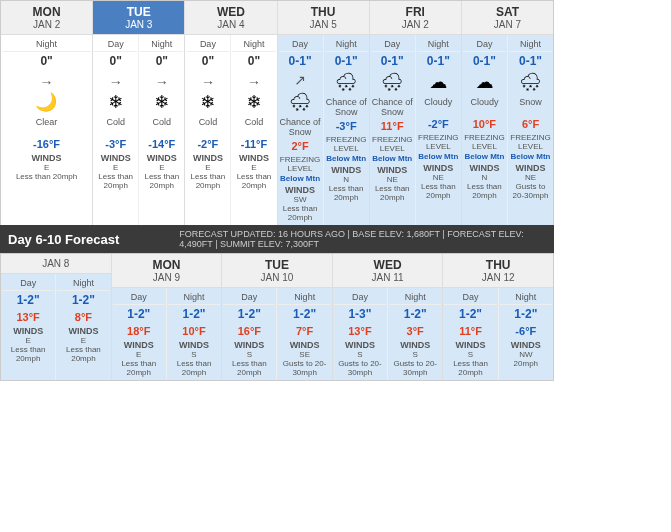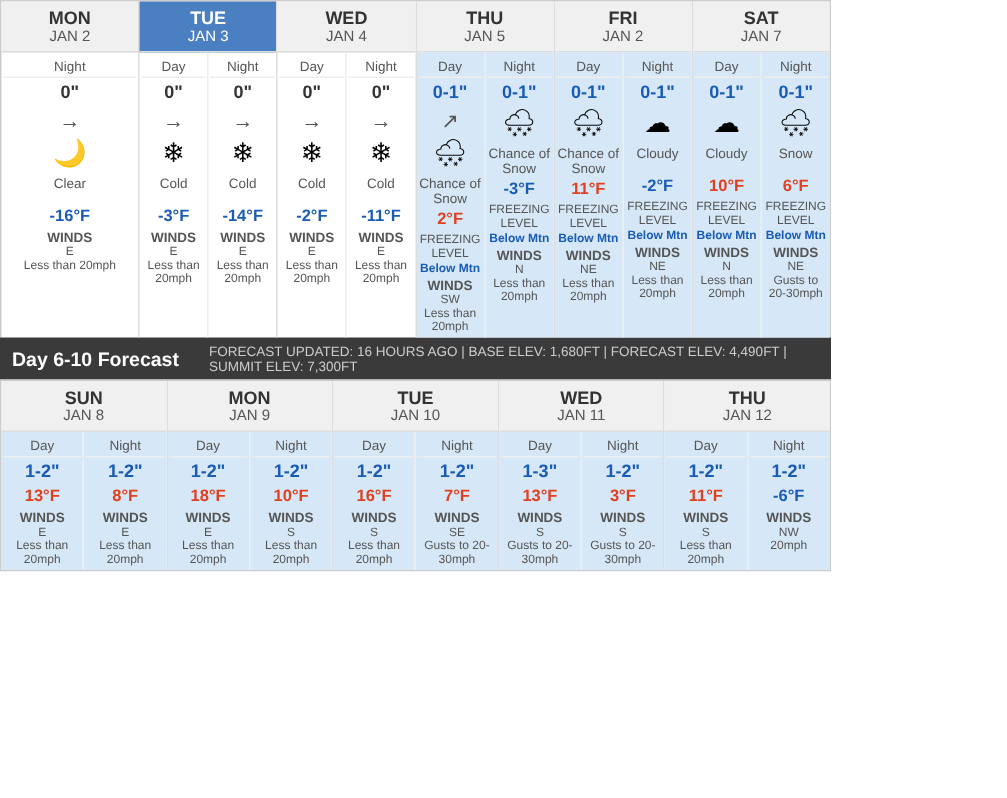--- a/index.html
+++ b/index.html
@@ -144,20 +144,21 @@
       font-size: 9px;
     }
     
     .forecast-banner {
       background: #3a3a3a;
       color: #fff;
       display: flex;
       align-items: center;
       padding: 4px 8px;
       font-size: 10px;
+      gap: 40px;
     }
     .forecast-banner .banner-title {
       font-size: 13px;
       font-weight: bold;
       color: #fff;
       margin-right: 20px;
       white-space: nowrap;
     }
     .forecast-banner .banner-details {
       font-size: 9px;
@@ -386,21 +387,20 @@
 
   <div class="forecast-banner">
     <span class="banner-title">Day 6-10 Forecast</span>
     <span class="banner-details">FORECAST UPDATED: 16 HOURS AGO  |  BASE ELEV: 1,680FT  |  FORECAST ELEV: 4,490FT  |  SUMMIT ELEV: 7,300FT</span>
   </div>
 
   <div class="section-bottom">
     <div class="days-grid" id="bottom-grid">
         <div class="day-col">
           <div class="day-header">
-            <div class="day-name">SUN</div>
             <div class="day-date">JAN 8</div>
           </div>
           <div class="sub-cols">
             <div class="sub-col snow-highlight">
               <div class="sub-col-header">Day</div>
               <div class="snow-amount">1-2"</div>
               <div class="temp warm">13°F</div>
               <div class="winds-section">
                 <div class="winds-label">WINDS</div>
                 <div>E</div>

